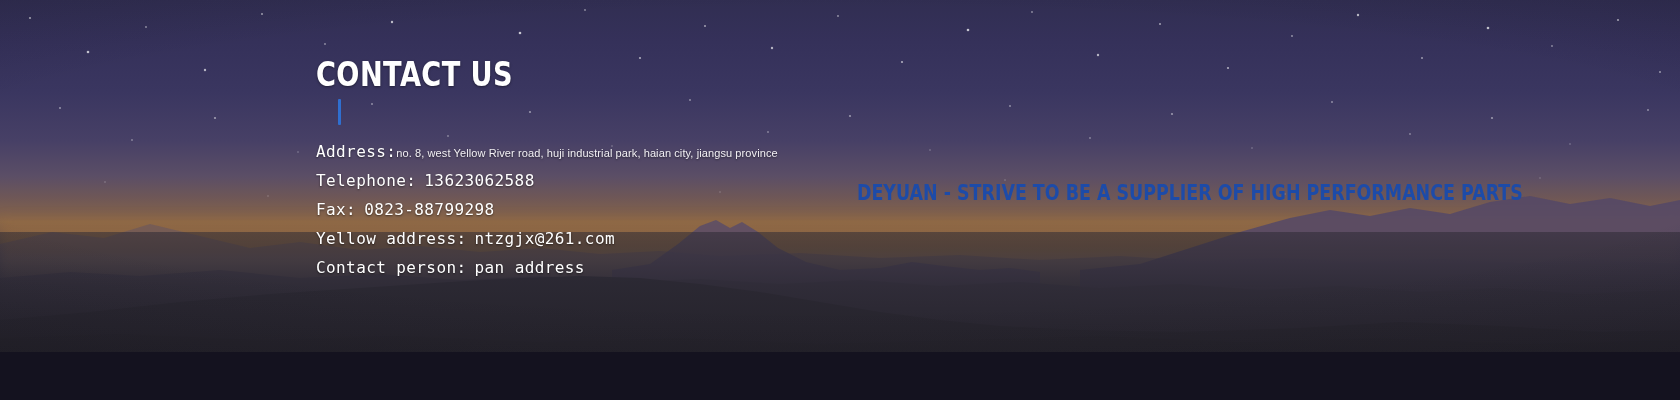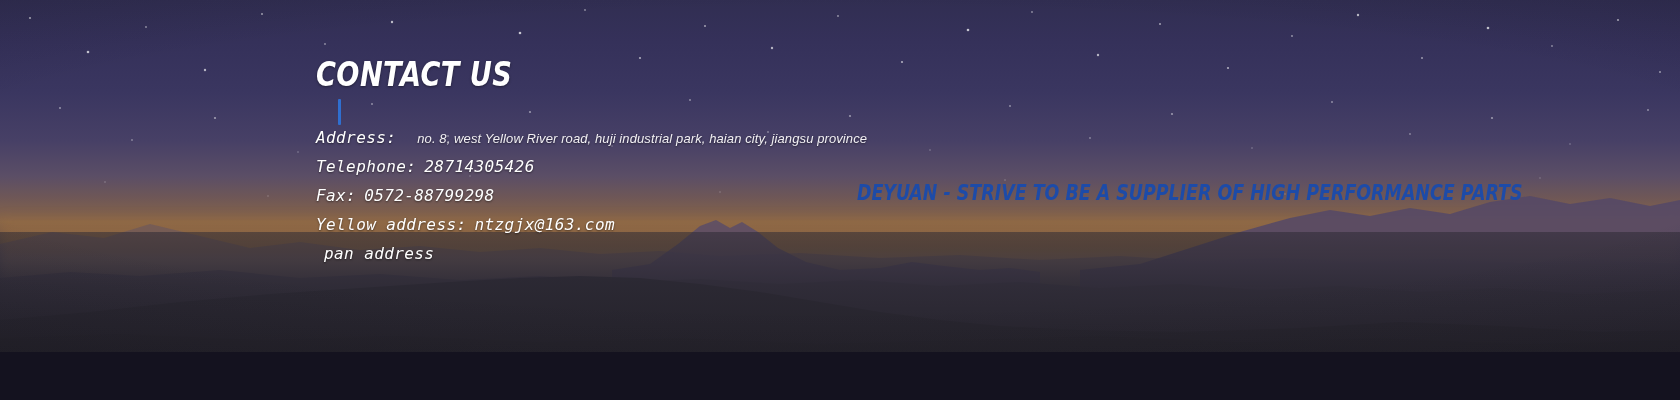--- a/index.html
+++ b/index.html
@@ -9,21 +9,20 @@
   }
   body {
     font-family: "Liberation Sans", sans-serif;
   }
   .banner {
     position: relative;
     width: 1680px;
     height: 352px;
     overflow: hidden;
     background: #2e2b49;
-    font-style: italic;
   }
 
   
   .sky {
     position: absolute;
     inset: 0;
     background:
       linear-gradient(to bottom,
         #312e52 0%,
         #35315a 12%,
@@ -123,21 +122,21 @@
     top: 99px;
     width: 3px;
     height: 26px;
     background: #2f6fd0;
     border-radius: 1px;
   }
 
   .contact-list {
     position: absolute;
     left: 316px;
-    top: 128px;
+    top: 142px;
     margin: 0;
     padding: 0;
     list-style: none;
   }
   .contact-row {
     display: flex;
     align-items: baseline;
     height: 29px;
     white-space: nowrap;
   }
@@ -151,24 +150,24 @@
   .c-value {
     color: #ffffff;
     font-family: "DejaVu Sans Mono", monospace;
     font-size: 16px;
     letter-spacing: 0.4px;
     margin-left: 8px;
     text-shadow: 0 1px 2px rgba(0,0,0,0.5);
   }
   .c-value.small {
     font-family: "Liberation Sans", sans-serif;
-    font-size: 13px;
+    font-size: 11px;
     letter-spacing: 0.1px;
     color: #f2f0f4;
-    margin-left: 21px;
+    margin-left: 0;
   }
 
   .slogan {
     position: absolute;
     left: 857px;
     top: 183px;
     margin: 0;
     color: #1d4ba8;
     font-family: "DejaVu Sans", sans-serif;
     font-weight: 700;
@@ -275,35 +274,36 @@
 
     <ul class="contact-list">
 
       <li class="contact-row">
         <span class="c-label">Address:</span>
         <span class="c-value small">no. 8, west Yellow River road, huji industrial park, haian city, jiangsu province</span>
       </li>
 
       <li class="contact-row">
         <span class="c-label">Telephone:</span>
-        <span class="c-value">28714305426</span>
+        <span class="c-value">13623062588</span>
       </li>
 
       <li class="contact-row">
         <span class="c-label">Fax:</span>
-        <span class="c-value">0572-88799298</span>
+        <span class="c-value">0823-88799298</span>
       </li>
 
       <li class="contact-row">
         <span class="c-label">Yellow address:</span>
-        <span class="c-value">ntzgjx@163.com</span>
-      </li>
-
-
-      <li class="contact-row">
+        <span class="c-value">ntzgjx@261.com</span>
+      </li>
+
+
+      <li class="contact-row">
+        <span class="c-label">Contact person:</span>
         <span class="c-value">pan address</span>
       </li>
 
     </ul>
 
     <p class="slogan">DEYUAN - STRIVE TO BE A SUPPLIER OF HIGH PERFORMANCE PARTS</p>
 
   </div>
 </div>
 

